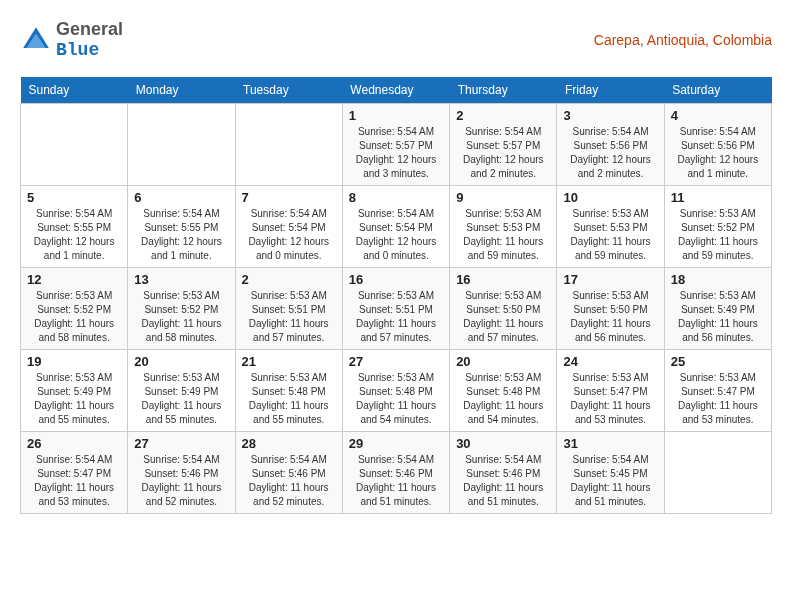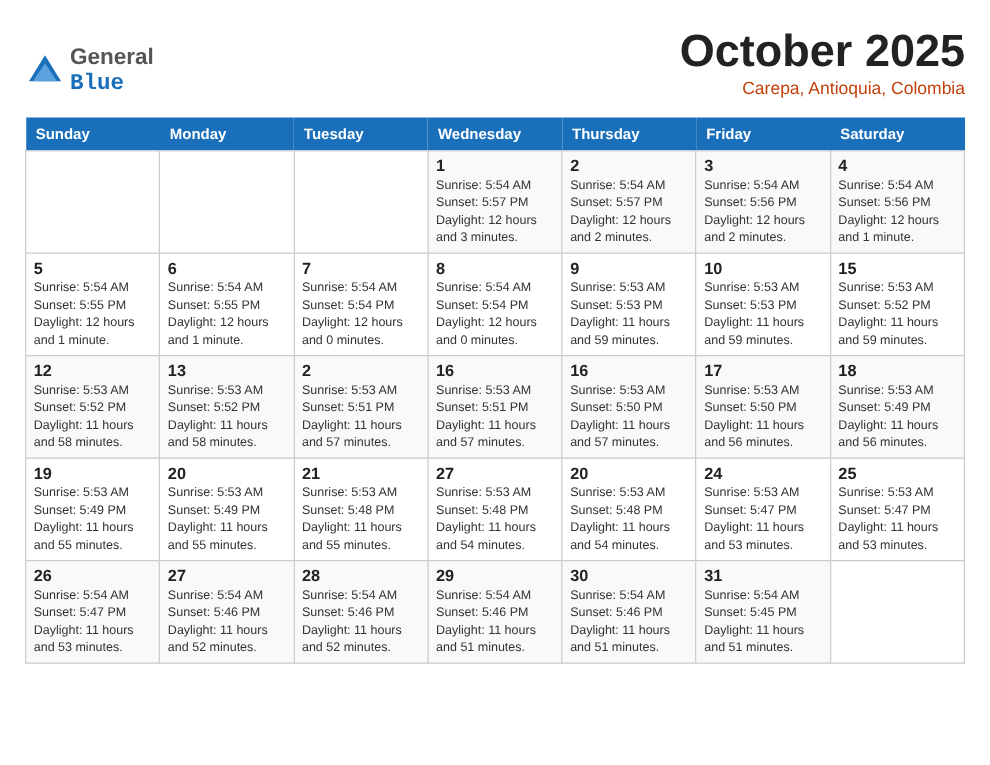--- a/index.html
+++ b/index.html
@@ -5,21 +5,21 @@
     * { box-sizing: border-box; margin: 0; padding: 0; }
     body {
       font-family: Arial, sans-serif;
       background: #fff;
       width: 792px;
       min-height: 612px;
       padding: 20px;
     }
     .header {
       display: flex;
-      align-items: flex-end;
+      align-items: center;
       justify-content: space-between;
       margin-bottom: 16px;
     }
     .logo {
       display: flex;
       align-items: center;
       gap: 4px;
     }
     .logo-text {
       font-size: 18px;
@@ -48,21 +48,21 @@
       width: 100%;
       border-collapse: collapse;
       font-size: 11px;
     }
     thead tr th {
       background-color: #1a6fba;
       color: #fff;
       text-align: left;
       padding: 6px 8px;
       font-size: 12px;
-      font-weight: bold;
+      font-weight: normal;
     }
     tbody tr td {
       border: 1px solid #ccc;
       vertical-align: top;
       padding: 4px 6px;
       width: 107px;
       min-height: 80px;
       background: #fff;
     }
     tbody tr:nth-child(odd) td {
@@ -71,20 +71,21 @@
     .day-number {
       font-weight: bold;
       font-size: 13px;
       margin-bottom: 2px;
       color: #222;
     }
     .day-info {
       font-size: 10px;
       color: #333;
       line-height: 1.4;
+      text-align: center;
     }
     .empty-cell {
       background: #fff !important;
     }
   </style>
 </head>
 <body>
 
 <div class="header">
   <div class="logo">
@@ -93,21 +94,20 @@
       <polygon points="20,12 32,30 8,30" fill="#5ba3e0"></polygon>
     </svg>
     <div>
       <div class="logo-text">
         <span class="logo-general">General</span><br>
         <span class="logo-blue">Blue</span>
       </div>
     </div>
   </div>
   <div class="title-block">
-    <div class="calendar-title">October 2025</div>
     <div class="calendar-subtitle">Carepa, Antioquia, Colombia</div>
   </div>
 </div>
 
 <table>
   <thead>
     <tr>
     <th>Sunday</th>
         <th>Monday</th>
         <th>Tuesday</th>
@@ -178,21 +178,21 @@
 Sunset: 5:53 PM
 Daylight: 11 hours and 59 minutes.</div>
         </td>
         <td>
           <div class="day-number">10</div>
           <div class="day-info" style="white-space: pre-line;">Sunrise: 5:53 AM
 Sunset: 5:53 PM
 Daylight: 11 hours and 59 minutes.</div>
         </td>
         <td>
-          <div class="day-number">15</div>
+          <div class="day-number">11</div>
           <div class="day-info" style="white-space: pre-line;">Sunrise: 5:53 AM
 Sunset: 5:52 PM
 Daylight: 11 hours and 59 minutes.</div>
         </td>
       </tr>
       <tr>
         <td>
           <div class="day-number">12</div>
           <div class="day-info" style="white-space: pre-line;">Sunrise: 5:53 AM
 Sunset: 5:52 PM

